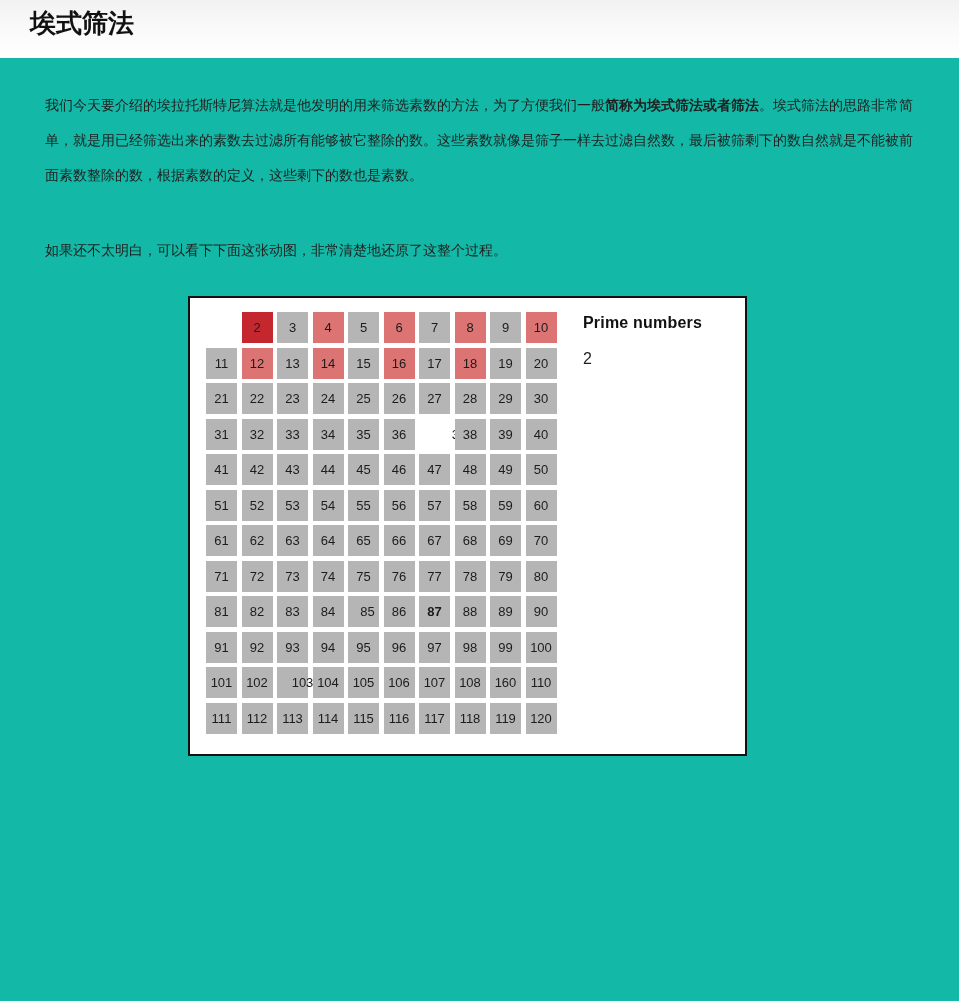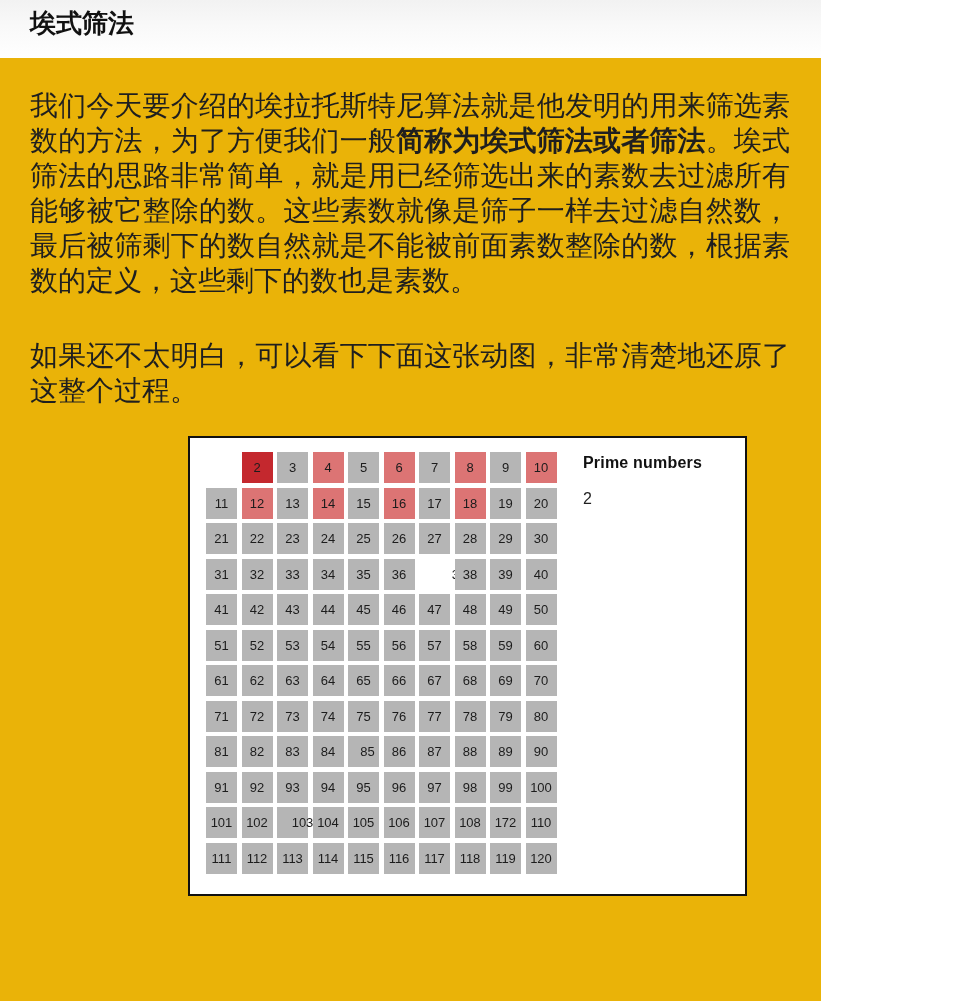--- a/index.html
+++ b/index.html
@@ -3,43 +3,43 @@
 <meta charset="utf-8">
 <style>
   html,body{margin:0;padding:0;}
   body{
     background:#ffffff;
     color:#1f1f1f;
     font-family:"Liberation Sans","DejaVu Sans",sans-serif;
   }
   .page{
     position:relative;
-    width:821px;
+    width:959px;
     height:1001px;
     overflow:hidden;
-    background:#eab308;
+    background:#14b8a6;
   }
   .header-band{
     height:58px;
     background:linear-gradient(180deg,#f2f2f2 0%,#f9f9f9 45%,#ffffff 100%);
   }
   .page-title{
     margin:0;
     padding:8px 0 0 30px;
     font-size:26px;
     line-height:30px;
     font-weight:700;
     color:#111111;
   }
   .content{
     padding:0 31px 0 30px;
   }
   .para{
-    margin:0;
-    font-size:28px;
+    margin:15px;
+    font-size:14px;
     line-height:35px;
     text-align:justify;
     color:#1f1f1f;
   }
   .para-intro{margin-top:30px;}
   .para-example{margin-top:48px;}
   .para-note{margin-top:40px;}
   .para strong{font-weight:700;}
   .sieve-figure{
     margin:28px 0 0 158px;
@@ -182,21 +182,21 @@
           <div class="cell" style="color: rgb(28, 28, 28); background: rgb(181, 181, 181);">77</div>
           <div class="cell" style="color: rgb(28, 28, 28); background: rgb(181, 181, 181);">78</div>
           <div class="cell" style="color: rgb(28, 28, 28); background: rgb(181, 181, 181);">79</div>
           <div class="cell" style="color: rgb(28, 28, 28); background: rgb(181, 181, 181);">80</div>
           <div class="cell" style="color: rgb(28, 28, 28); background: rgb(181, 181, 181);">81</div>
           <div class="cell" style="color: rgb(28, 28, 28); background: rgb(181, 181, 181);">82</div>
           <div class="cell" style="color: rgb(28, 28, 28); background: rgb(181, 181, 181);">83</div>
           <div class="cell" style="color: rgb(28, 28, 28); background: rgb(181, 181, 181);">84</div>
           <div class="cell" style="color: rgb(28, 28, 28); background: rgb(181, 181, 181); padding-left: 8px;">85</div>
           <div class="cell" style="color: rgb(28, 28, 28); background: rgb(181, 181, 181);">86</div>
-          <div class="cell" style="color: rgb(28, 28, 28); background: rgb(181, 181, 181);">87</div>
+          <div class="cell" style="color: rgb(28, 28, 28); background: rgb(181, 181, 181); font-weight: bold;">87</div>
           <div class="cell" style="color: rgb(28, 28, 28); background: rgb(181, 181, 181);">88</div>
           <div class="cell" style="color: rgb(28, 28, 28); background: rgb(181, 181, 181);">89</div>
           <div class="cell" style="color: rgb(28, 28, 28); background: rgb(181, 181, 181);">90</div>
           <div class="cell" style="color: rgb(28, 28, 28); background: rgb(181, 181, 181);">91</div>
           <div class="cell" style="color: rgb(28, 28, 28); background: rgb(181, 181, 181);">92</div>
           <div class="cell" style="color: rgb(28, 28, 28); background: rgb(181, 181, 181);">93</div>
           <div class="cell" style="color: rgb(28, 28, 28); background: rgb(181, 181, 181);">94</div>
           <div class="cell" style="color: rgb(28, 28, 28); background: rgb(181, 181, 181);">95</div>
           <div class="cell" style="color: rgb(28, 28, 28); background: rgb(181, 181, 181);">96</div>
           <div class="cell" style="color: rgb(28, 28, 28); background: rgb(181, 181, 181);">97</div>
@@ -204,21 +204,21 @@
           <div class="cell" style="color: rgb(28, 28, 28); background: rgb(181, 181, 181);">99</div>
           <div class="cell" style="color: rgb(28, 28, 28); background: rgb(181, 181, 181);">100</div>
           <div class="cell" style="color: rgb(28, 28, 28); background: rgb(181, 181, 181);">101</div>
           <div class="cell" style="color: rgb(28, 28, 28); background: rgb(181, 181, 181);">102</div>
           <div class="cell" style="color: rgb(28, 28, 28); background: rgb(181, 181, 181); padding-left: 20px;">103</div>
           <div class="cell" style="color: rgb(28, 28, 28); background: rgb(181, 181, 181);">104</div>
           <div class="cell" style="color: rgb(28, 28, 28); background: rgb(181, 181, 181);">105</div>
           <div class="cell" style="color: rgb(28, 28, 28); background: rgb(181, 181, 181);">106</div>
           <div class="cell" style="color: rgb(28, 28, 28); background: rgb(181, 181, 181);">107</div>
           <div class="cell" style="color: rgb(28, 28, 28); background: rgb(181, 181, 181);">108</div>
-          <div class="cell" style="color: rgb(28, 28, 28); background: rgb(181, 181, 181);">172</div>
+          <div class="cell" style="color: rgb(28, 28, 28); background: rgb(181, 181, 181);">160</div>
           <div class="cell" style="color: rgb(28, 28, 28); background: rgb(181, 181, 181);">110</div>
           <div class="cell" style="color: rgb(28, 28, 28); background: rgb(181, 181, 181);">111</div>
           <div class="cell" style="color: rgb(28, 28, 28); background: rgb(181, 181, 181);">112</div>
           <div class="cell" style="color: rgb(28, 28, 28); background: rgb(181, 181, 181);">113</div>
           <div class="cell" style="color: rgb(28, 28, 28); background: rgb(181, 181, 181);">114</div>
           <div class="cell" style="color: rgb(28, 28, 28); background: rgb(181, 181, 181);">115</div>
           <div class="cell" style="color: rgb(28, 28, 28); background: rgb(181, 181, 181);">116</div>
           <div class="cell" style="color: rgb(28, 28, 28); background: rgb(181, 181, 181);">117</div>
           <div class="cell" style="color: rgb(28, 28, 28); background: rgb(181, 181, 181);">118</div>
           <div class="cell" style="color: rgb(28, 28, 28); background: rgb(181, 181, 181);">119</div>

